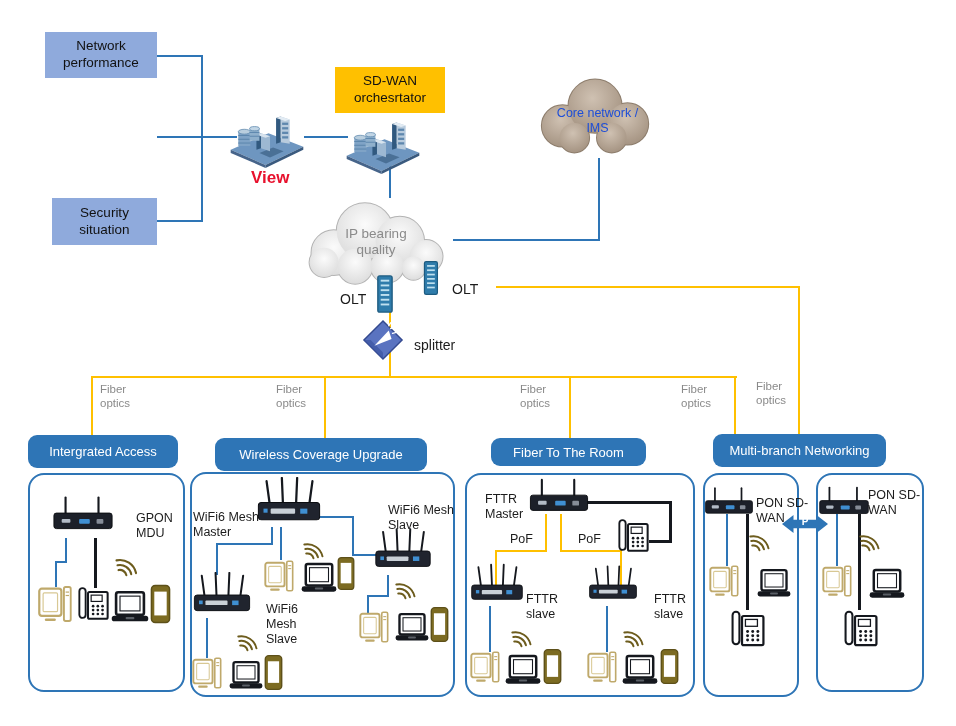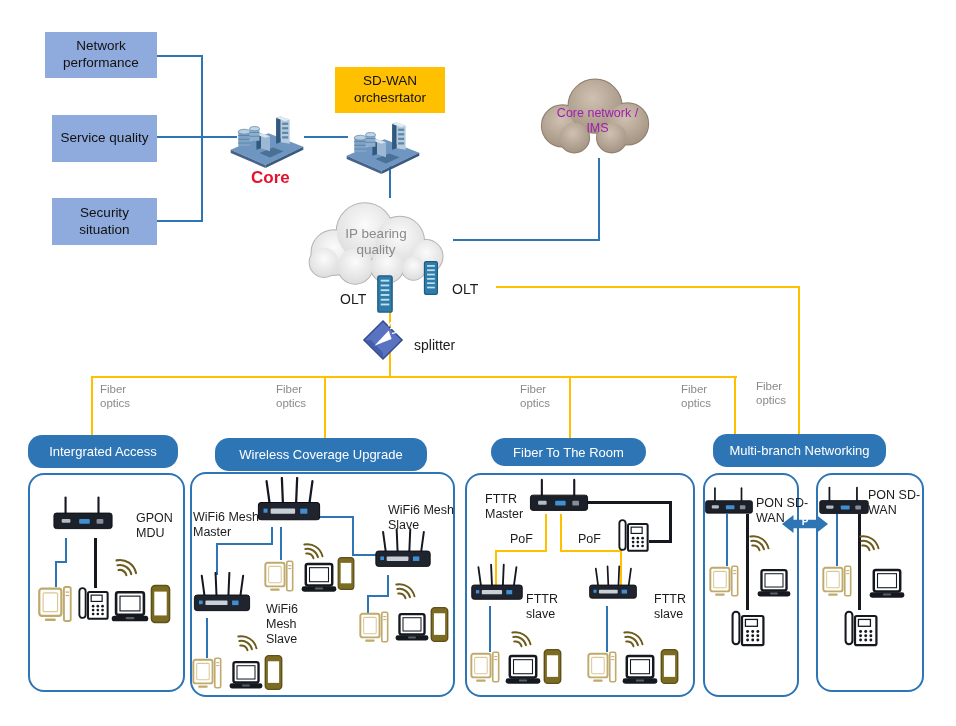--- a/index.html
+++ b/index.html
@@ -9,21 +9,21 @@
   .b{background:#2e75b6;}
   .y{background:#ffc000;}
   .k{background:#15181e;}
   .kpi{position:absolute;background:#8faadc;color:#111;display:flex;align-items:center;
        justify-content:center;text-align:center;font-size:13.5px;line-height:1.25;}
   .kpi span{display:block;width:88px;}
   .orch{position:absolute;background:#ffc000;color:#111;display:flex;align-items:center;
         justify-content:center;text-align:center;font-size:13.5px;line-height:1.25;}
   .orch span{display:block;width:92px;}
   .view{position:absolute;color:#e8112d;font-weight:bold;font-size:17px;}
-  .hdr{position:absolute;background:#2e75b6;color:#fff;border-radius:14px;display:flex;
+  .hdr{position:absolute;background:#2e75b6;color:#fff;border-radius:9px;display:flex;
        align-items:center;justify-content:center;font-size:13px;text-align:center;}
   .panel{position:absolute;border:2px solid #2e75b6;border-radius:16px;background:#fff;box-sizing:border-box;}
   .lbl{position:absolute;font-size:12.5px;line-height:1.18;color:#1c1c1c;}
   .big{font-size:14px;}
   .fiber{position:absolute;font-size:11.5px;line-height:1.2;color:#8a8a8a;width:46px;}
   .cloudtxt{position:absolute;display:flex;align-items:center;justify-content:center;
             text-align:center;line-height:1.2;}
   .icon{position:absolute;}
   .wifi-rot{transform:rotate(-12deg);}
   .parrow{position:absolute;}
@@ -191,56 +191,53 @@
   <i class="ln y" style="left:91px;top:376px;width:2px;height:61px"></i>
   <i class="ln y" style="left:324px;top:376px;width:2px;height:64px"></i>
   <i class="ln y" style="left:569px;top:376px;width:2px;height:64px"></i>
   <i class="ln y" style="left:734px;top:376px;width:2px;height:60px"></i>
   <i class="ln y" style="left:496px;top:286px;width:304px;height:2px"></i>
   <i class="ln y" style="left:798px;top:286px;width:2px;height:150px"></i>
 
   <div class="kpi" style="left:45px;top:32px;width:112px;height:46px">
     <span>Network performance</span>
   </div>
-  <div class="kpi" style="left:52px;top:115px;width:105px;height:47px">
-    <span>Service quality</span>
-  </div>
   <div class="kpi" style="left:52px;top:198px;width:105px;height:47px">
     <span>Security situation</span>
   </div>
 
   <div class="orch" style="left:335px;top:67px;width:110px;height:46px">
     <span>SD-WAN orchesrtator</span>
   </div>
 
   <svg class="icon" style="left:228px;top:106px" width="78" height="62">
       <use href="#city"></use>
     </svg>
   <svg class="icon" style="left:344px;top:112px" width="78" height="62">
       <use href="#city"></use>
     </svg>
-  <div class="view" style="left:251px;top:168px">Core</div>
+  <div class="view" style="left:251px;top:168px">View</div>
 
   <svg class="icon" style="left:533px;top:70px" width="128" height="92" viewBox="0 0 130 92">
     <g stroke="#8d7d6c" stroke-width="2" fill="#b4a492">
       <circle cx="30" cy="56" r="21"></circle>
         <circle cx="63" cy="36" r="27"></circle>
         <circle cx="96" cy="54" r="21"></circle>
       <circle cx="42" cy="68" r="15"></circle>
         <circle cx="80" cy="68" r="15"></circle>
     </g>
     <g fill="url(#gCore)">
       <circle cx="30" cy="56" r="21"></circle>
         <circle cx="63" cy="36" r="27"></circle>
         <circle cx="96" cy="54" r="21"></circle>
       <circle cx="42" cy="68" r="15"></circle>
         <circle cx="80" cy="68" r="15"></circle>
     </g>
   </svg>
-  <div class="cloudtxt" style="left:545px;top:103px;width:105px;height:36px;color:#a21caf;font-size:12.5px">Core network / IMS</div>
+  <div class="cloudtxt" style="left:545px;top:103px;width:105px;height:36px;color:#1d4ed8;font-size:12.5px">Core network / IMS</div>
 
   <svg class="icon" style="left:295px;top:192px" width="165" height="98" viewBox="0 0 170 100">
     <g stroke="#b3b3b3" stroke-width="2" fill="#e8e8e8">
       <circle cx="40" cy="62" r="23"></circle>
         <circle cx="72" cy="40" r="29"></circle>
         <circle cx="108" cy="50" r="25"></circle>
       <circle cx="135" cy="66" r="17"></circle>
         <circle cx="30" cy="72" r="15"></circle>
         <circle cx="62" cy="76" r="18"></circle>
       <circle cx="95" cy="76" r="17"></circle>

